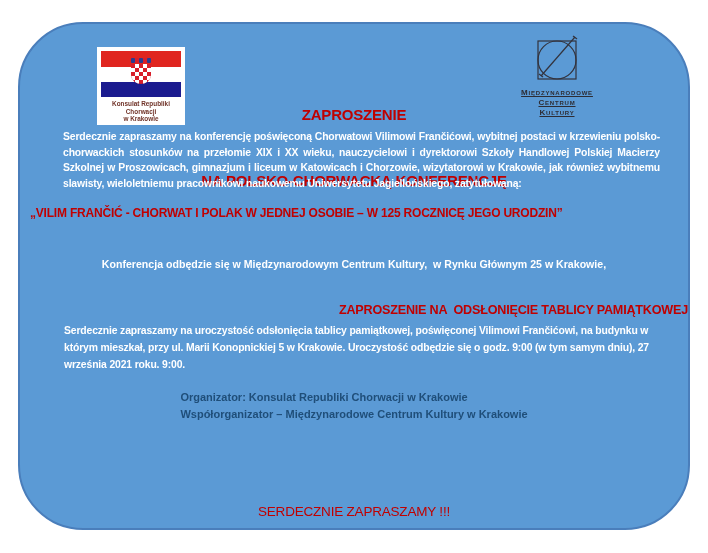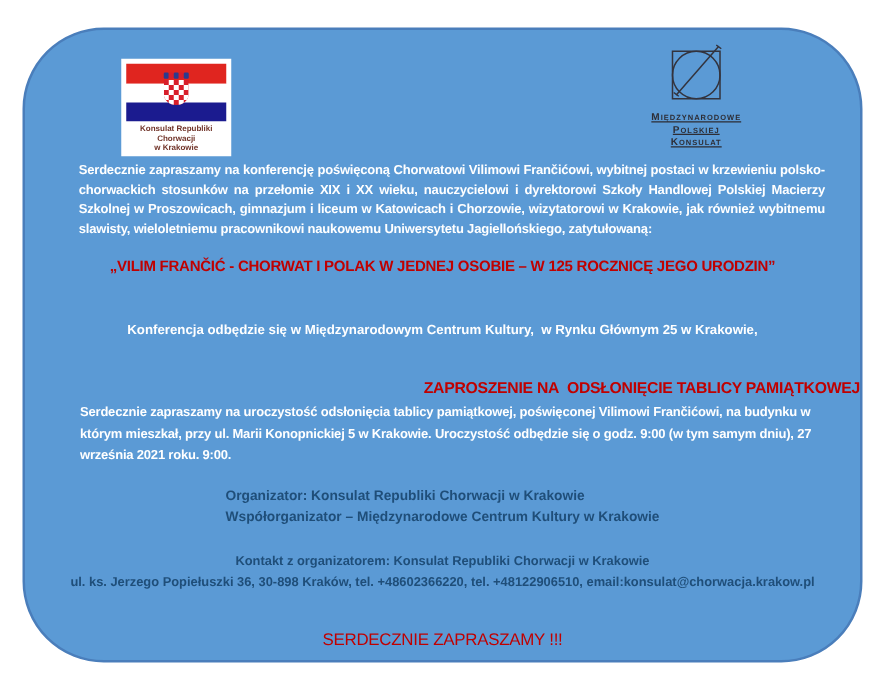--- a/index.html
+++ b/index.html
@@ -35,21 +35,21 @@
   .mck-caption{
     font-size:8px;line-height:10px;font-weight:bold;color:#2d2d35;
     font-variant:small-caps;letter-spacing:0.8px;margin-top:2px;text-decoration:underline;
   }
   
   .intro{
     left:43px;right:28px;top:105px;color:#ffffff;font-weight:bold;
     font-size:10.4px;line-height:15.6px;text-align:justify;letter-spacing:-0.15px;
   }
   .quote{
-    left:10px;right:10px;top:182px;text-align:center;color:#c00000;
+    left:10px;right:10px;top:182px;color:#c00000;
     font-size:12px;font-weight:bold;letter-spacing:-0.2px;white-space:pre-wrap;
   }
   .details{
     left:14px;right:14px;top:200px;text-align:center;color:#ffffff;
     font-size:10.6px;font-weight:bold;line-height:16px;white-space:pre-wrap;
   }
   .plaque-heading{
     left:0;right:0;top:279px;text-align:right;color:#c00000;
     font-size:12.6px;font-weight:bold;white-space:pre-wrap;letter-spacing:-0.2px;
   }
@@ -108,35 +108,39 @@
           <rect x="14" y="23" width="4" height="4" fill="#ffffff"></rect>
         </g>
       </svg>
     </div>
     <div class="consulate-caption">
       <div>Konsulat Republiki Chorwacji</div>
       <div>w Krakowie</div>
     </div>
   </div>
 
+  <div class="abs main-title">
+    <div>ZAPROSZENIE</div>
+    <div>NA POLSKO-CHORWACKĄ KONFERENCJĘ</div>
+  </div>
 
   <div class="abs mck-logo">
     <svg width="56" height="50" viewBox="0 0 56 50">
       <g fill="none" stroke="#33333d" stroke-width="1.2">
         <rect x="9" y="9" width="38" height="38"></rect>
         <circle cx="28" cy="28" r="19"></circle>
         <line x1="12" y1="44" x2="46" y2="5"></line>
         <line x1="44" y1="4" x2="48" y2="7"></line>
         <line x1="10" y1="42" x2="14" y2="45"></line>
       </g>
     </svg>
     <div class="mck-caption">
       <div>Międzynarodowe</div>
-      <div>Polskiej</div>
-      <div>Konsulat</div>
+      <div>Centrum</div>
+      <div>Kultury</div>
     </div>
   </div>
 
   <div class="abs intro">Serdecznie zapraszamy na konferencję poświęconą Chorwatowi Vilimowi Frančićowi, wybitnej postaci w krzewieniu polsko-chorwackich stosunków na przełomie XIX i XX wieku, nauczycielowi i dyrektorowi Szkoły Handlowej Polskiej Macierzy Szkolnej w Proszowicach, gimnazjum i liceum w Katowicach i Chorzowie, wizytatorowi w Krakowie, jak również wybitnemu slawisty, wieloletniemu pracownikowi naukowemu Uniwersytetu Jagiellońskiego, zatytułowaną:</div>
 
   <div class="abs quote">„VILIM FRANČIĆ - CHORWAT I POLAK W JEDNEJ OSOBIE – W 125 ROCZNICĘ JEGO URODZIN”</div>
 
   <div class="abs details">
     <div>Konferencja odbędzie się w Międzynarodowym Centrum Kultury,  w Rynku Głównym 25 w Krakowie,</div>
   </div>
@@ -144,20 +148,16 @@
   <div class="abs plaque-heading">ZAPROSZENIE NA  ODSŁONIĘCIE TABLICY PAMIĄTKOWEJ</div>
   <div class="abs plaque-body">Serdecznie zapraszamy na uroczystość odsłonięcia tablicy pamiątkowej, poświęconej Vilimowi Frančićowi, na budynku w którym mieszkał, przy ul. Marii Konopnickiej 5 w Krakowie. Uroczystość odbędzie się o godz. 9:00 (w tym samym dniu), 27 września 2021 roku. 9:00.</div>
 
   <div class="abs organizers">
     <div class="inner">
       <div>Organizator: Konsulat Republiki Chorwacji w Krakowie</div>
       <div>Współorganizator – Międzynarodowe Centrum Kultury w Krakowie</div>
     </div>
   </div>
 
-  <div class="abs contact">
-    <div>Kontakt z organizatorem: Konsulat Republiki Chorwacji w Krakowie</div>
-    <div>ul. ks. Jerzego Popiełuszki 36, 30-898 Kraków, tel. +48602366220, tel. +48122906510, email:konsulat@chorwacja.krakow.pl</div>
-  </div>
 
   <div class="abs closing">SERDECZNIE ZAPRASZAMY !!!</div>
 
 </div>
 
 </body></html>

